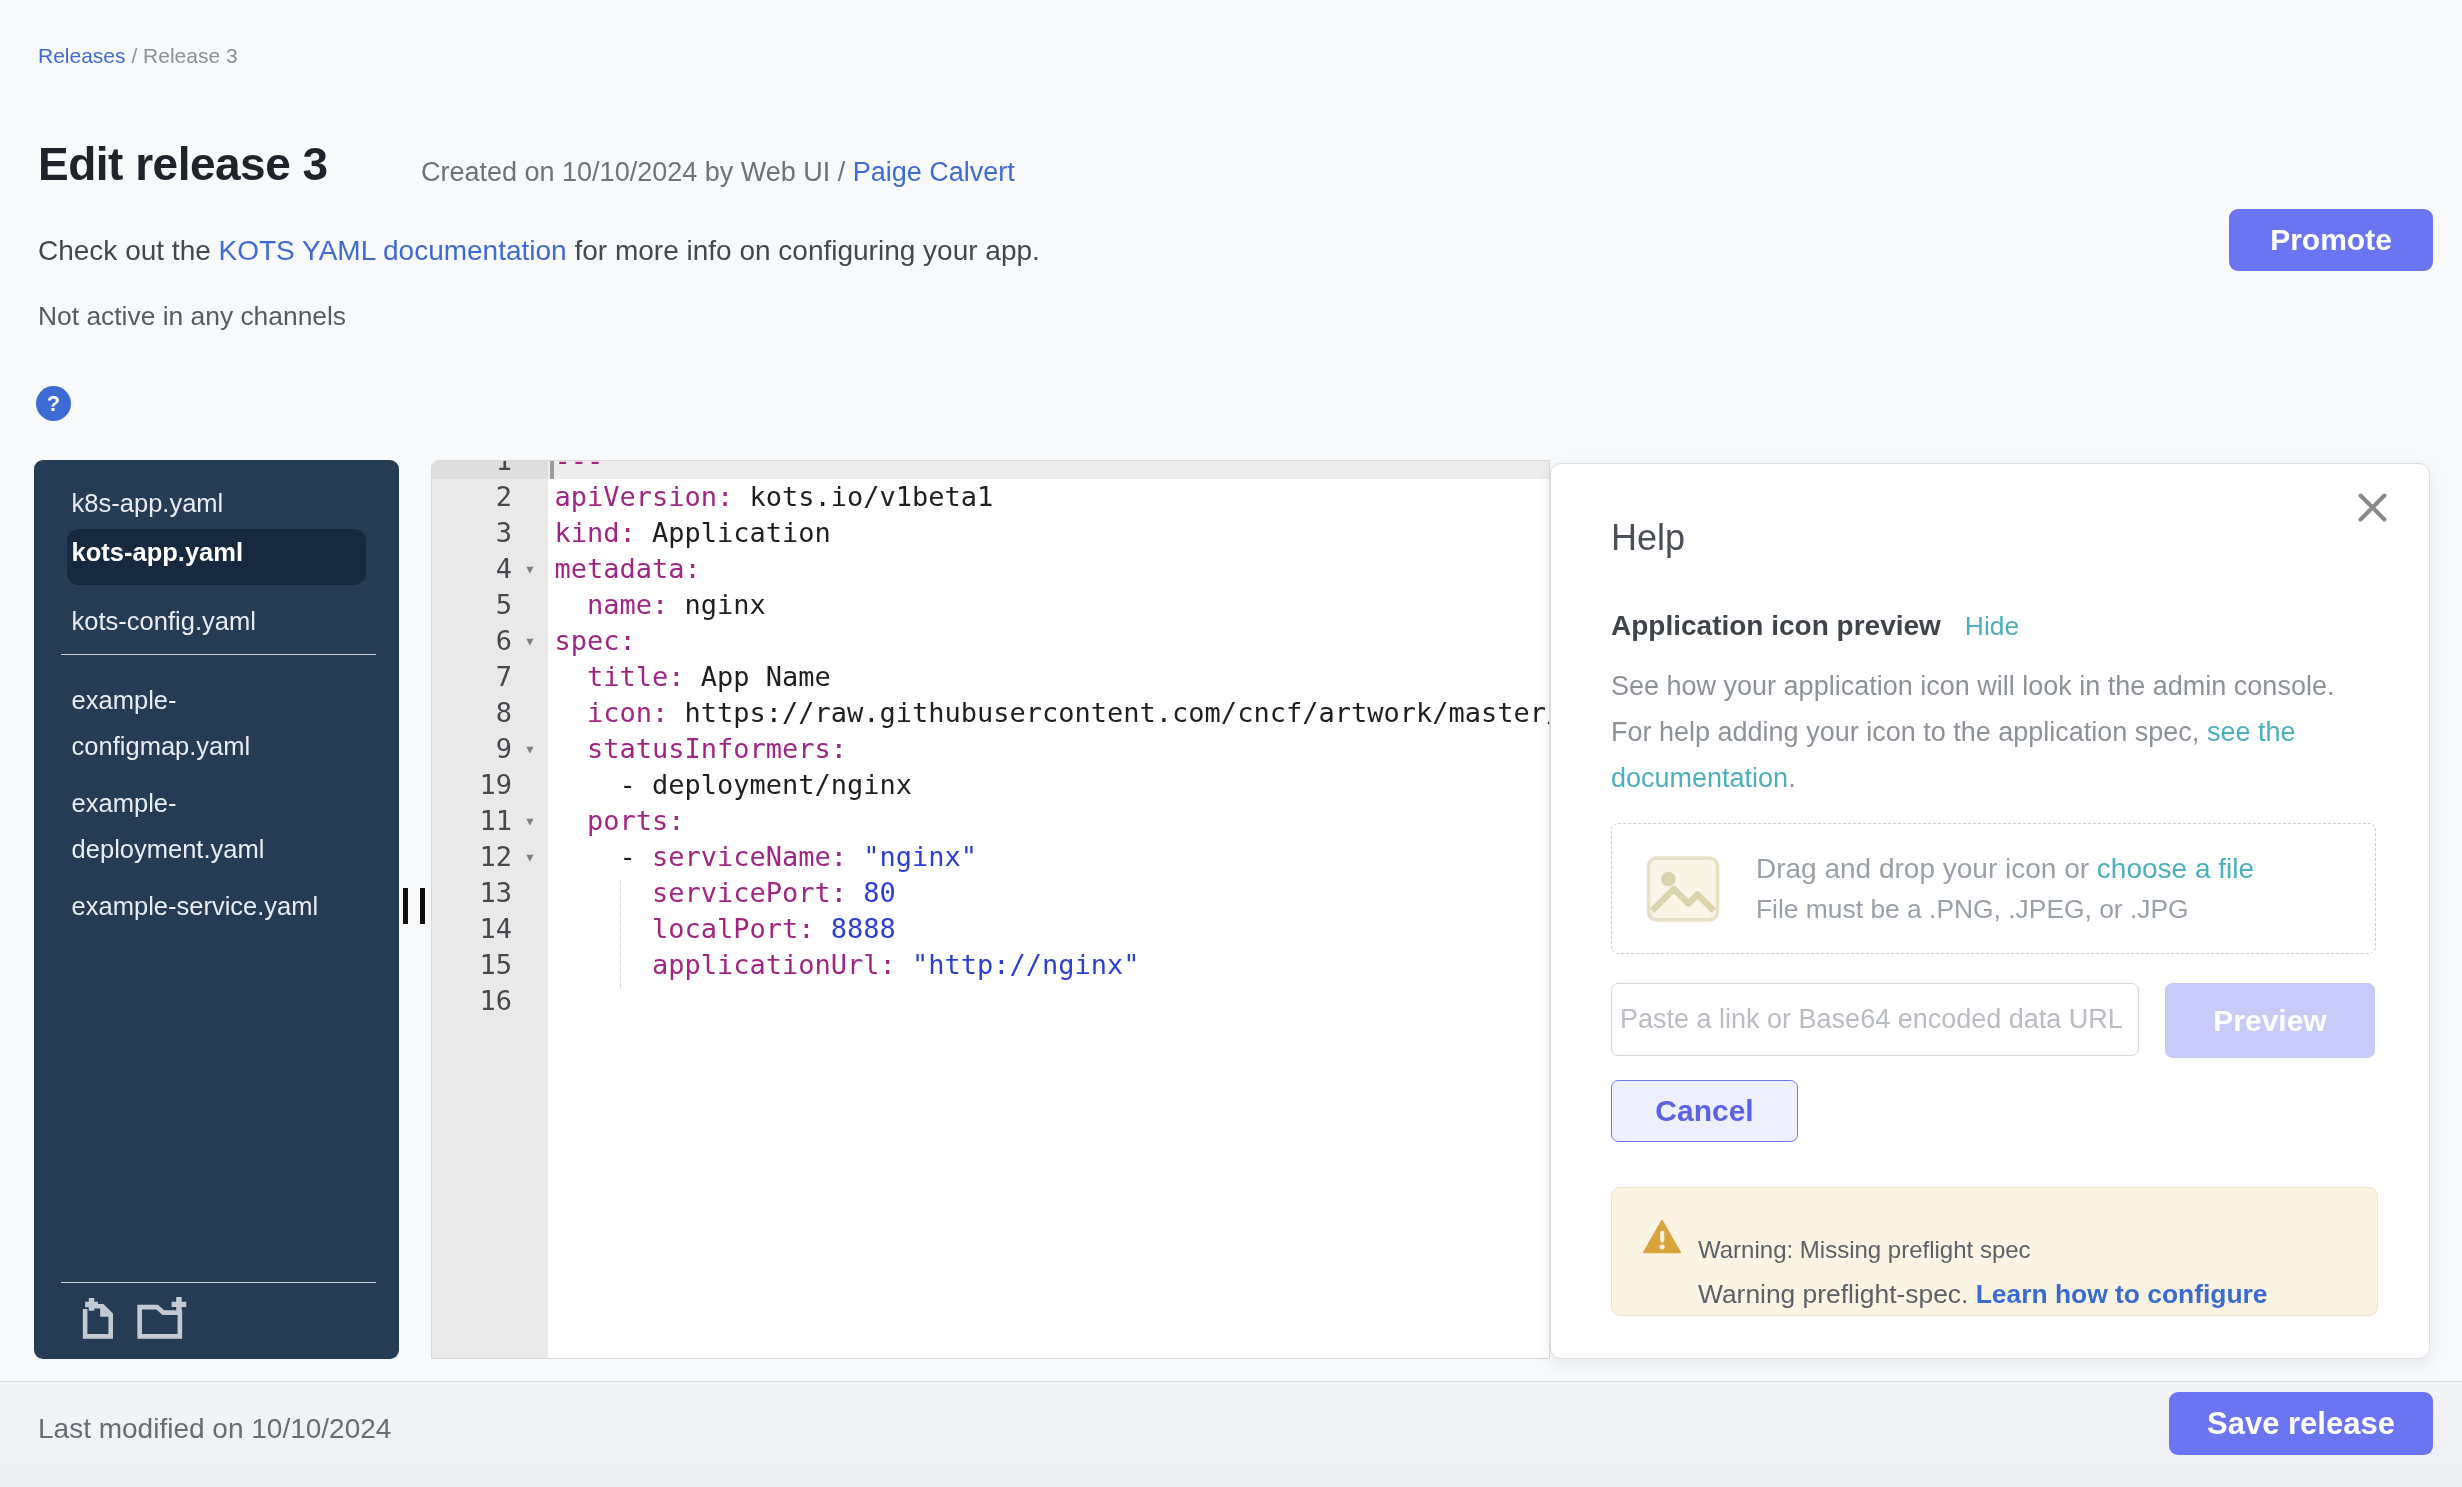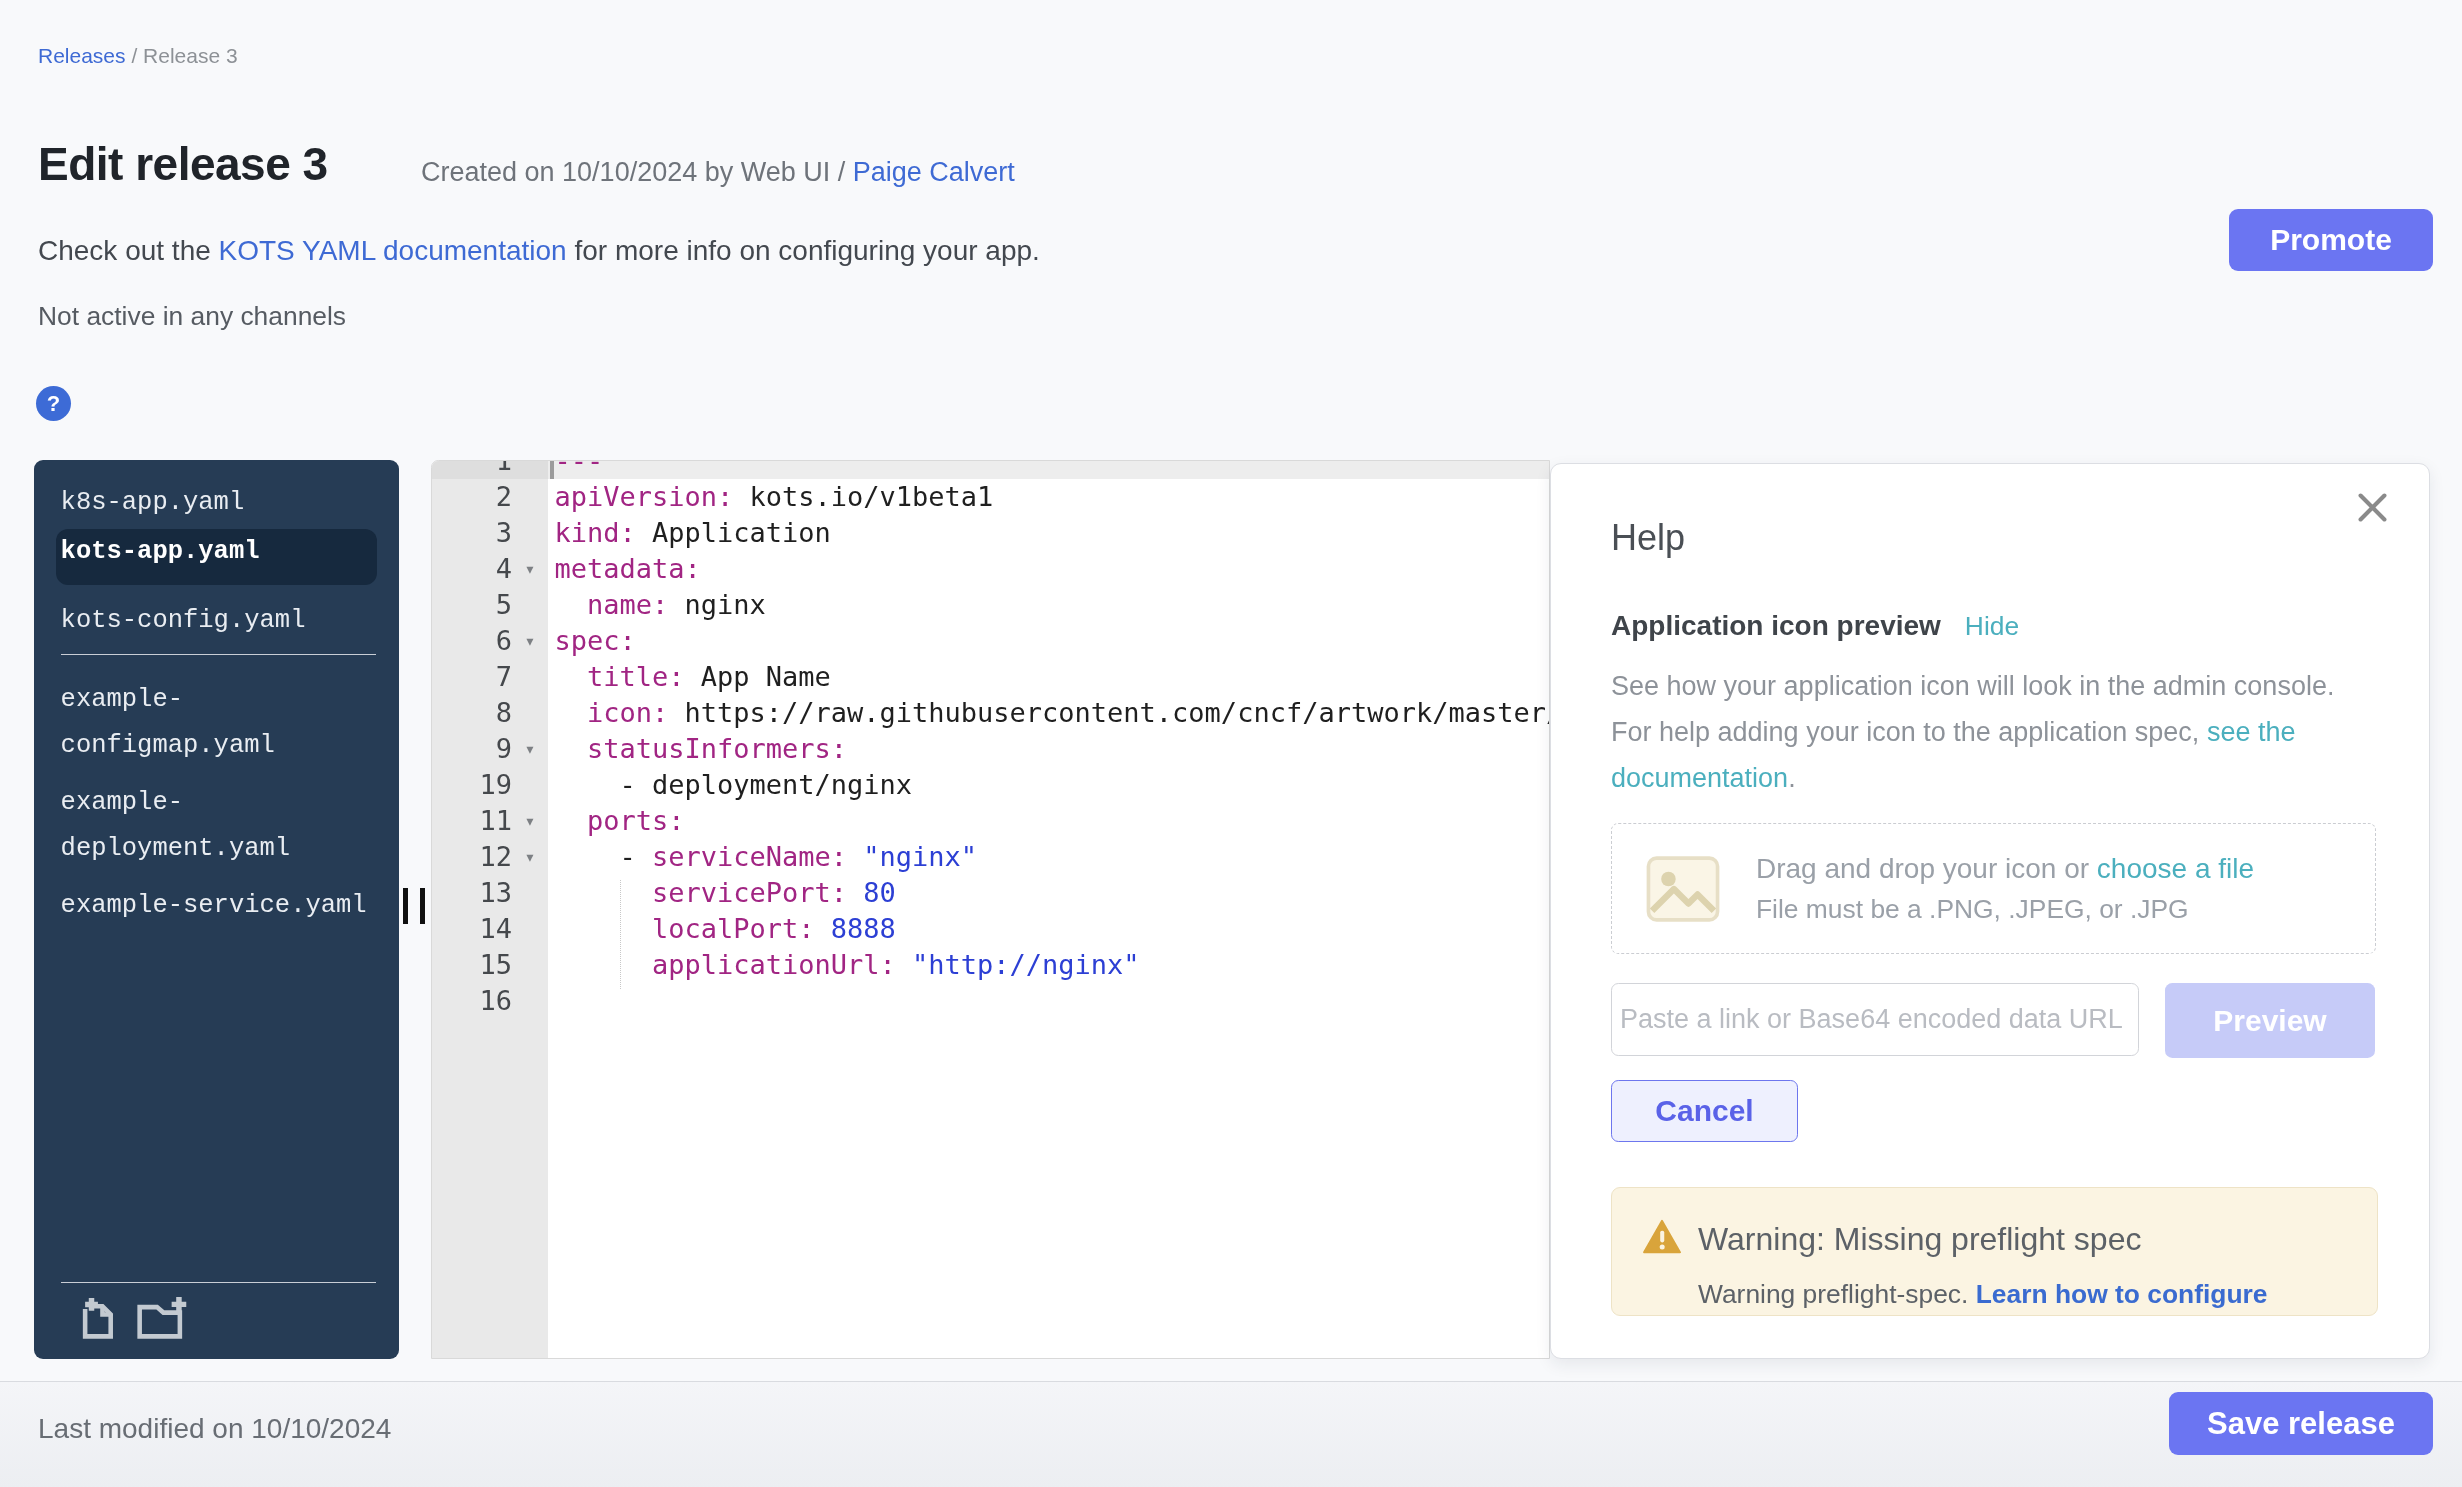--- a/index.html
+++ b/index.html
@@ -30,21 +30,21 @@
     display:flex;align-items:center;justify-content:center;margin-right:20px;}
   .git-link{font-size:28px;color:var(--link-blue-light);cursor:pointer;}
   .btn{display:flex;align-items:center;justify-content:center;color:#fff;font-weight:bold;
     background:var(--accent);border-radius:9px;cursor:pointer;border:none;}
   .promote-btn{left:2229px;top:209px;width:204px;height:62px;font-size:30px;}
   .save-btn{left:2169px;top:1392px;width:264px;height:63px;font-size:31px;}
 
   
   .sidebar{left:34px;top:460px;width:365px;height:899px;background:var(--sidebar-bg);border-radius:9px;color:#e9edf2;}
   .file-list{padding-top:20px;font-size:25.5px;}
-  .file-item{margin:0 22px;padding-left:4.6px;line-height:49px;min-height:49px;cursor:pointer;font-family:Liberation Mono, monospace;}
+  .file-item{margin:0 33px;padding-left:4.6px;line-height:49px;min-height:49px;cursor:pointer;}
   .file-item .fline{line-height:46px;}
   .file-item.one{line-height:49px;}
   .file-item.selected{background:var(--sidebar-selected-bg);line-height:56px;min-height:56px;font-weight:bold;color:#fff;border-radius:12px;}
   .file-item.gap{margin-top:12.7px;}
   .tree-divider{border:none;border-top:0.9px solid #c9ced6;margin:7.3px 23px 0 27px;}
   .group2 .file-item{margin-top:7.3px;padding-top:1.8px;padding-bottom:1.8px;}
   .group2 .file-item:first-child{margin-top:20px;}
   .sidebar-foot-divider{left:27px;right:23px;top:822px;border-top:0.9px solid #c9ced6;}
   .sidebar-icons{left:42px;top:836px;display:flex;gap:18px;}
   .sb-icon{cursor:pointer;display:block;}
@@ -90,21 +90,21 @@
   .url-input{position:absolute;left:60px;top:519px;width:528px;height:73px;border:1.8px solid #d2d4d9;border-radius:7.3px;
     font-size:27px;padding-left:8px;color:#45484c;font-family:"Liberation Sans",sans-serif;outline:none;background:#fff;}
   .url-input::placeholder{color:#b9bcc2;}
   .preview-btn{position:absolute;left:614px;top:519px;width:210px;height:75px;background:var(--accent-light);
     border-radius:7.3px;font-size:30px;}
   .cancel-btn{position:absolute;left:60px;top:616px;width:187px;height:62px;background:#eef0fe;border:1.8px solid #6d76ee;
     border-radius:7.3px;color:#5a62e8;font-size:30px;font-weight:bold;display:flex;align-items:center;justify-content:center;cursor:pointer;}
   .warning-box{position:absolute;left:60px;top:723px;width:767px;height:129px;background:var(--warning-bg);
     border:0.9px solid var(--warning-border);border-radius:9px;overflow:hidden;}
   .warn-icon{position:absolute;left:31px;top:31px;}
-  .warn-title{position:absolute;left:86px;top:33px;font-size:32px;color:#5c6167;}
+  .warn-title{position:absolute;left:86px;top:48px;font-size:24px;color:#5c6167;}
   .warn-body{position:absolute;left:86px;top:91px;font-size:26.4px;color:#5c6167;white-space:nowrap;}
   .warn-link{color:#3a6bd0;font-weight:bold;cursor:pointer;}
 
   
   .footer-bar{left:0;top:1381px;width:2462px;height:107px;border-top:0.9px solid #d9dbe0;
     background:linear-gradient(180deg,#f4f5f8 0%,#eceef2 100%);}
   .last-modified{left:38px;top:1413px;font-size:28px;color:#686d74;}
 </style>
 </head>
 <body>

